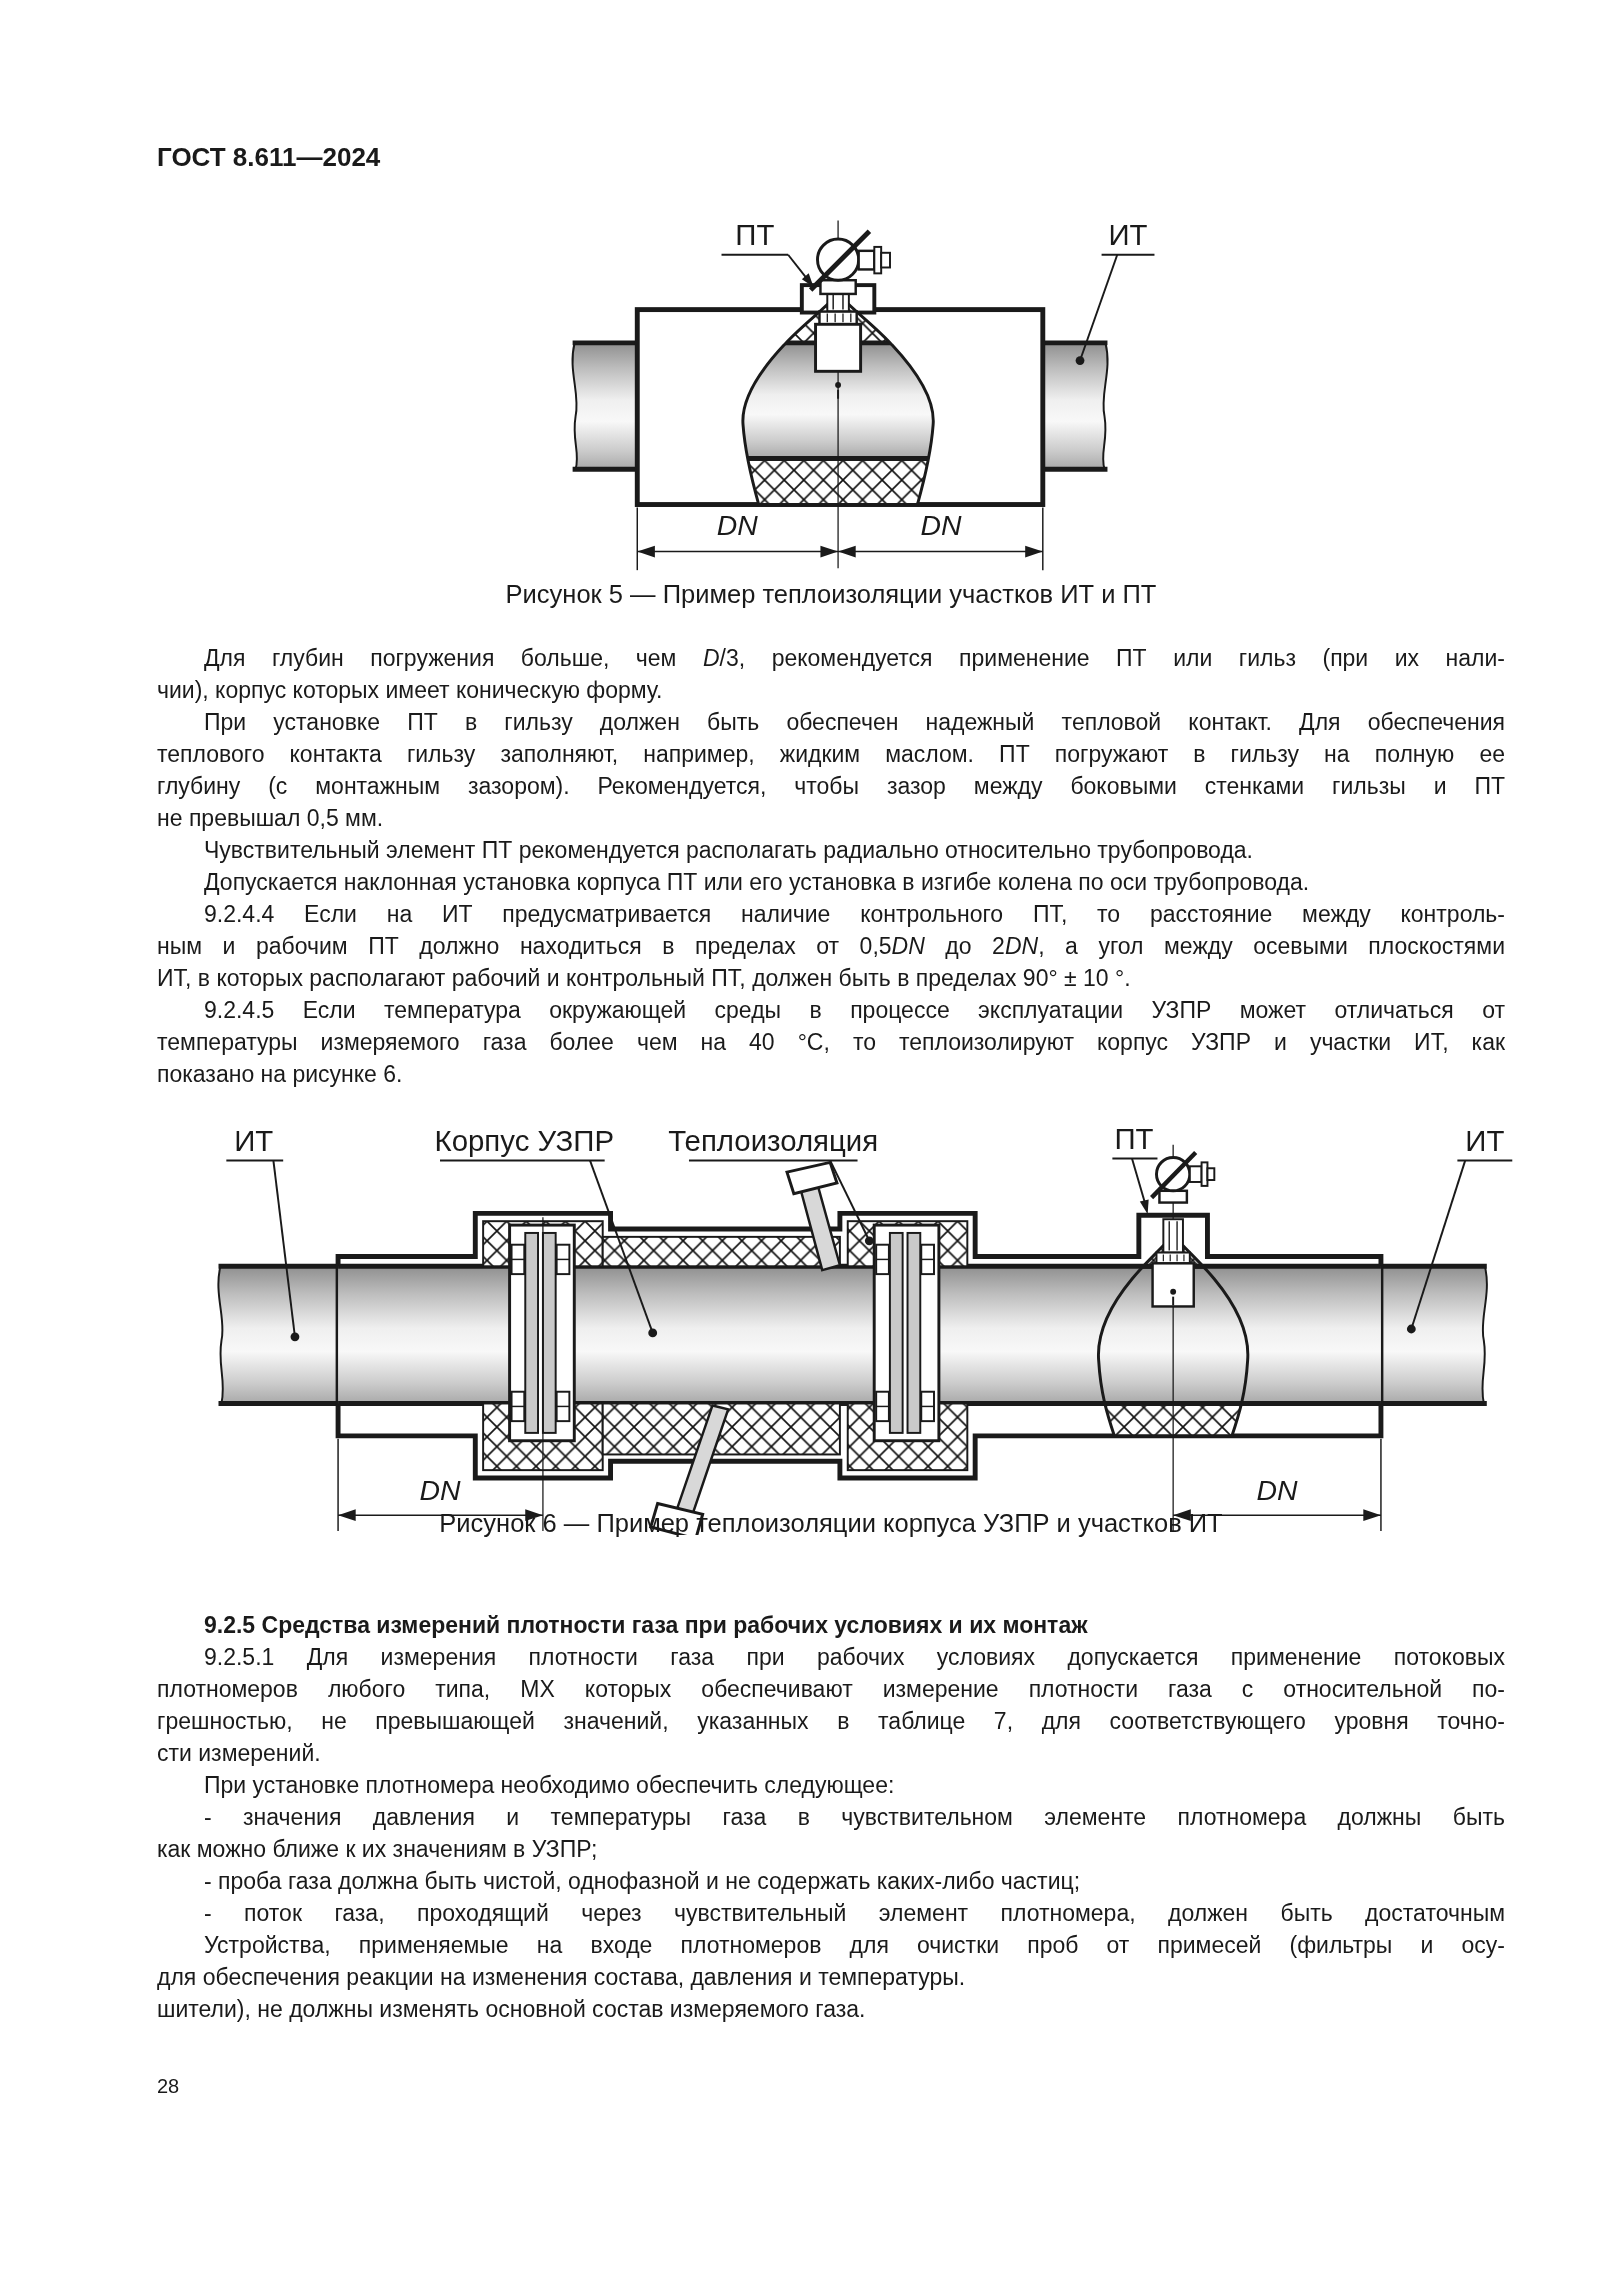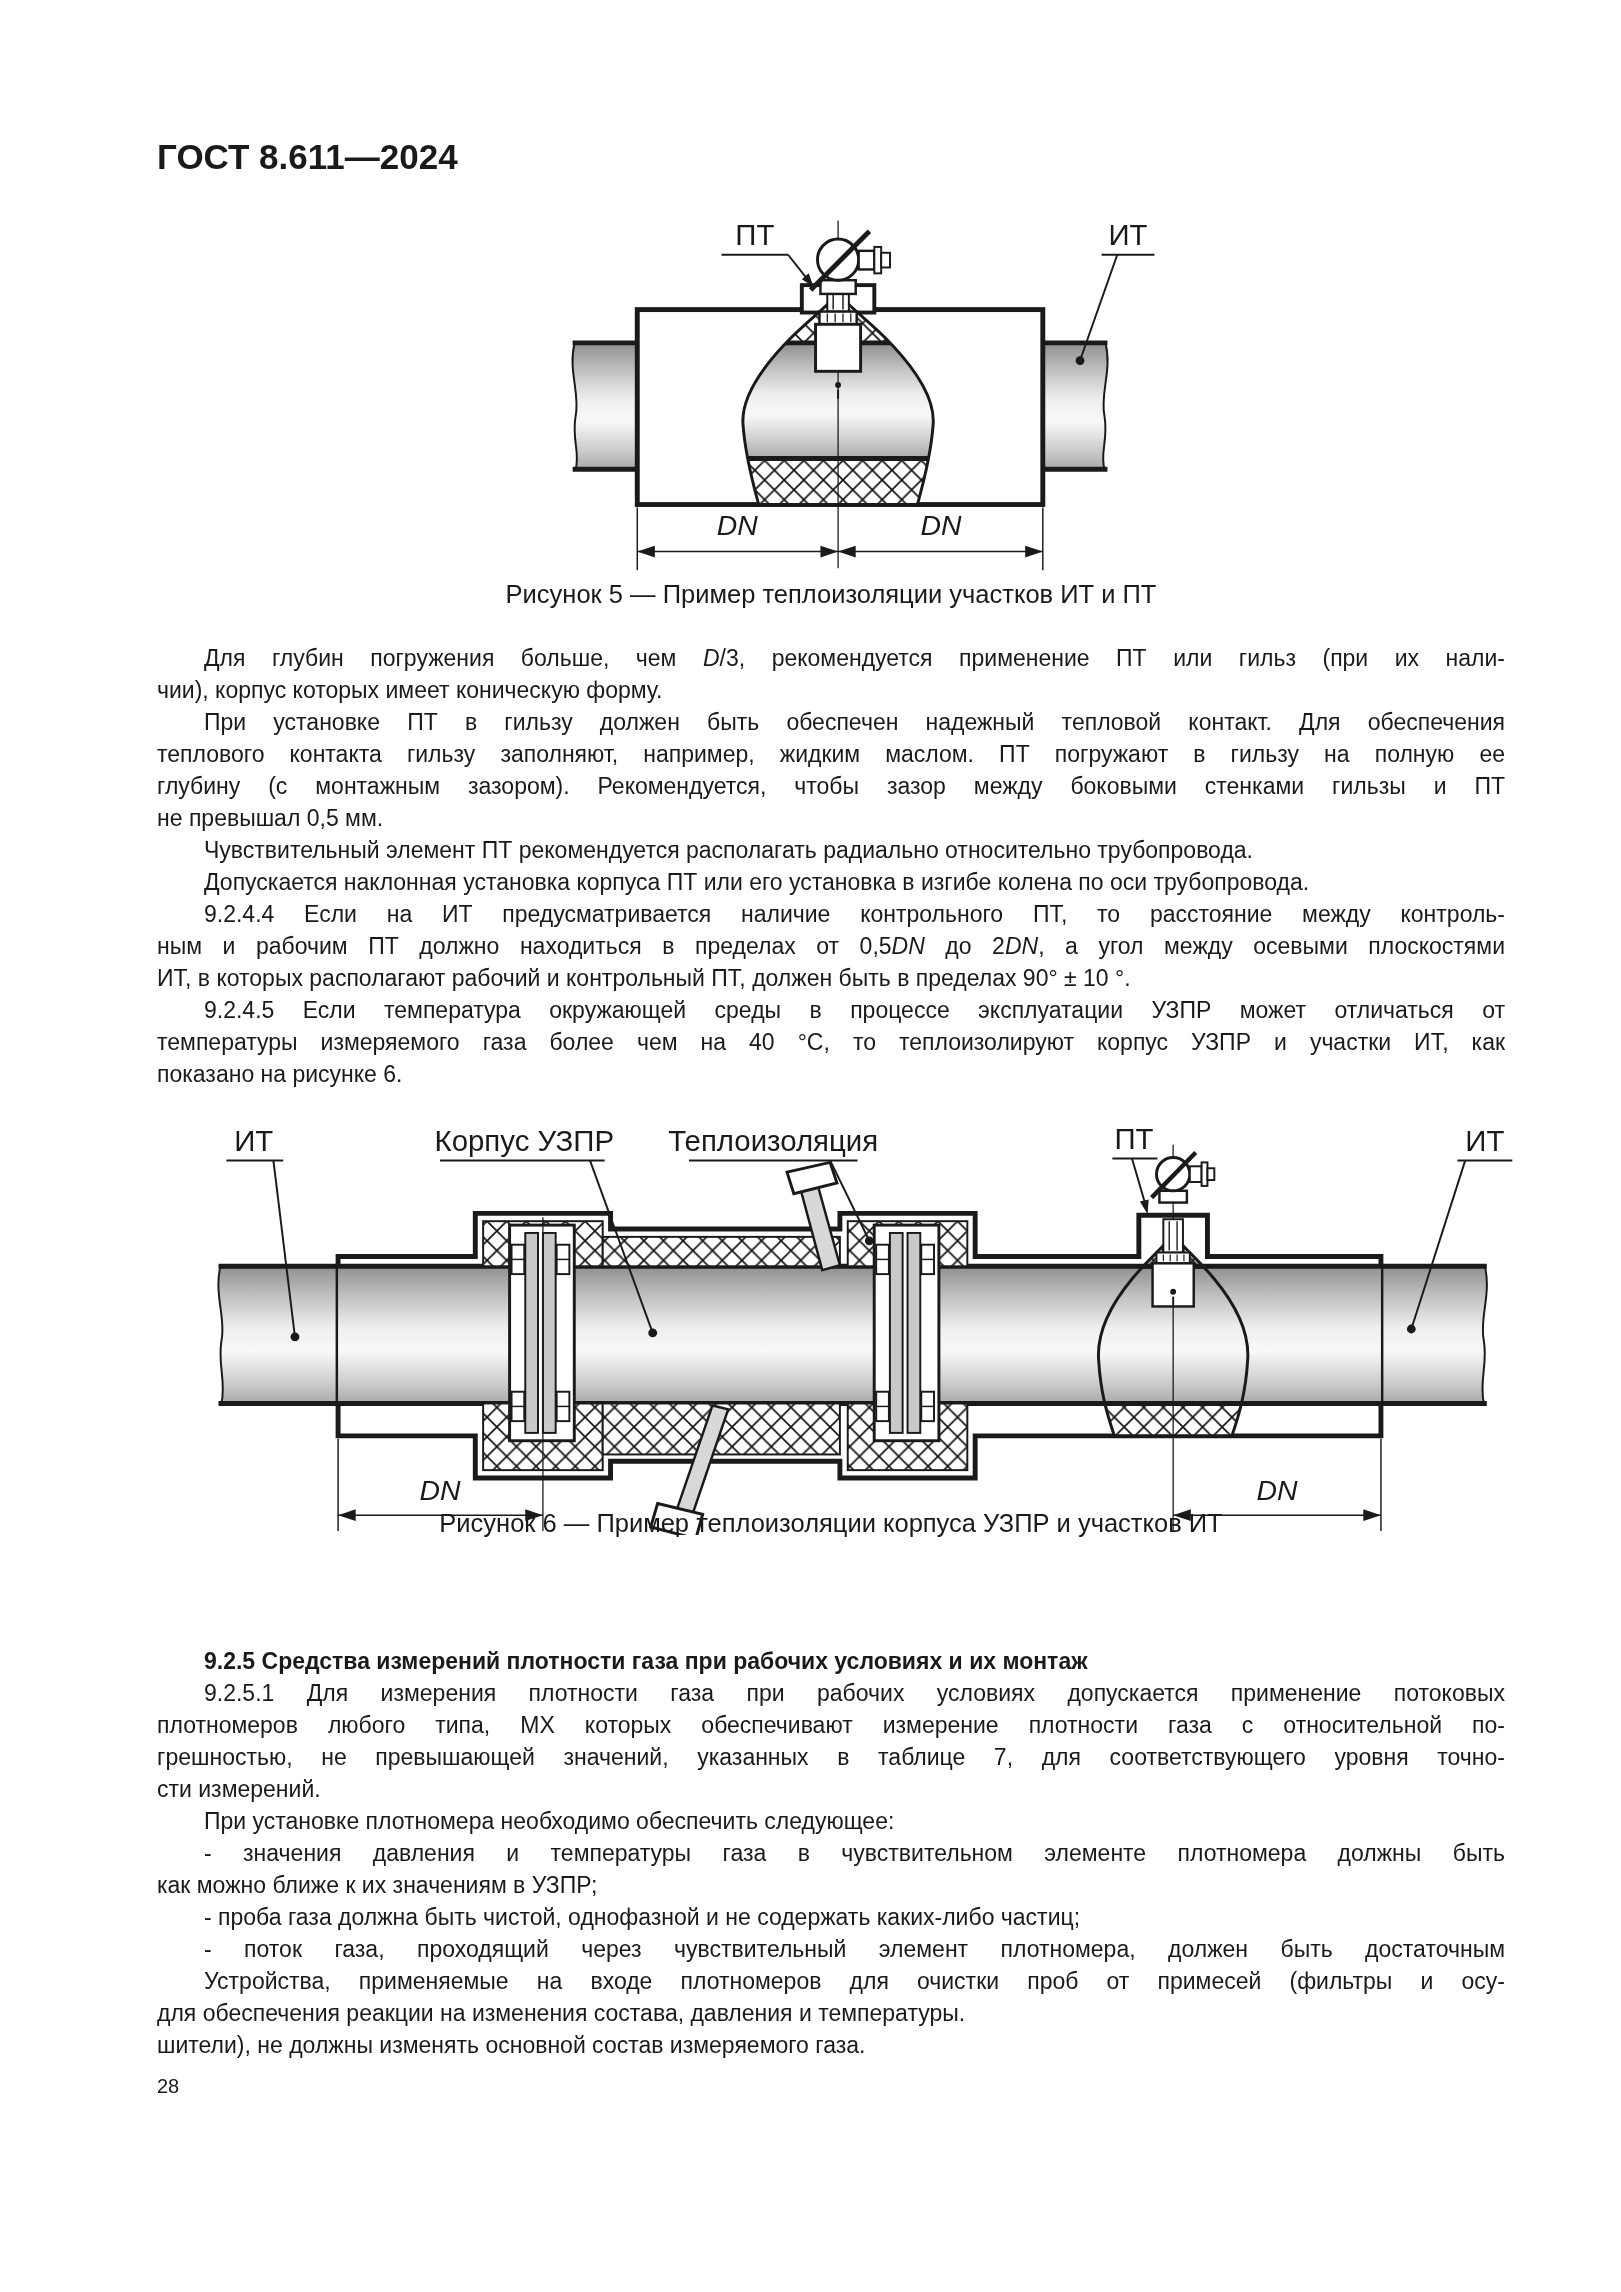--- a/index.html
+++ b/index.html
@@ -1,25 +1,25 @@
 <!DOCTYPE html>
 <html><head>
 <meta charset="utf-8">
 <style>
   html,body{margin:0;padding:0;background:#e8e8e8;}
   .page{
     position:relative;width:1621px;height:2293px;background:#ffffff;
     font-family:"Liberation Sans", sans-serif;color:#1a1a1a;overflow:hidden;
   }
-  .hdr{position:absolute;left:157px;top:141px;font-size:35px;font-weight:bold;line-height:32px;}
+  .hdr{position:absolute;left:157px;top:141px;font-size:26px;font-weight:bold;line-height:32px;}
   .tcol{position:absolute;left:157px;width:1348px;}
   .tl{height:32px;line-height:32px;font-size:23px;}
   .tl.jst{text-align:justify;text-align-last:justify;}
   .tl.ind{text-indent:47px;}
-  .tl.bold{font-weight:bold;margin-top:36px;}
+  .tl.bold{font-weight:bold;}
   .caption{position:absolute;left:157px;width:1348px;text-align:center;font-size:25.5px;line-height:29px;}
   .fig{position:absolute;}
   .pagenum{position:absolute;left:157px;top:2070px;font-size:20px;line-height:32px;}
   svg text{font-family:"Liberation Sans", sans-serif;fill:#1a1a1a;}
   svg .lbl{font-size:30px;}
   svg .dn{font-size:29px;font-style:italic;}
 </style>
 </head>
 <body>
 

